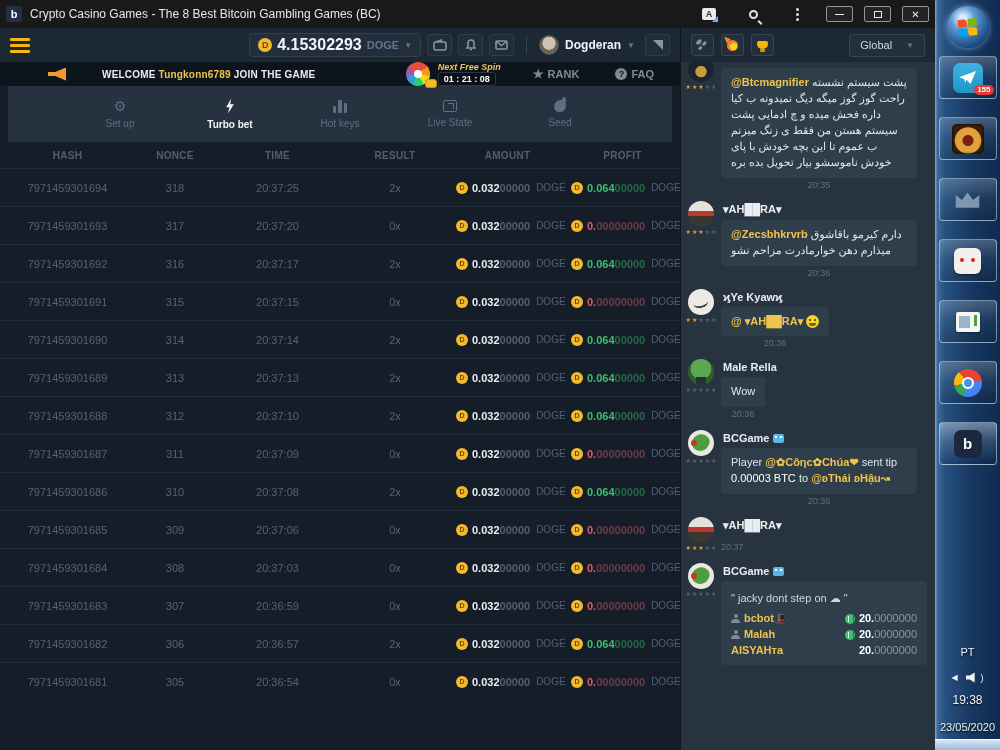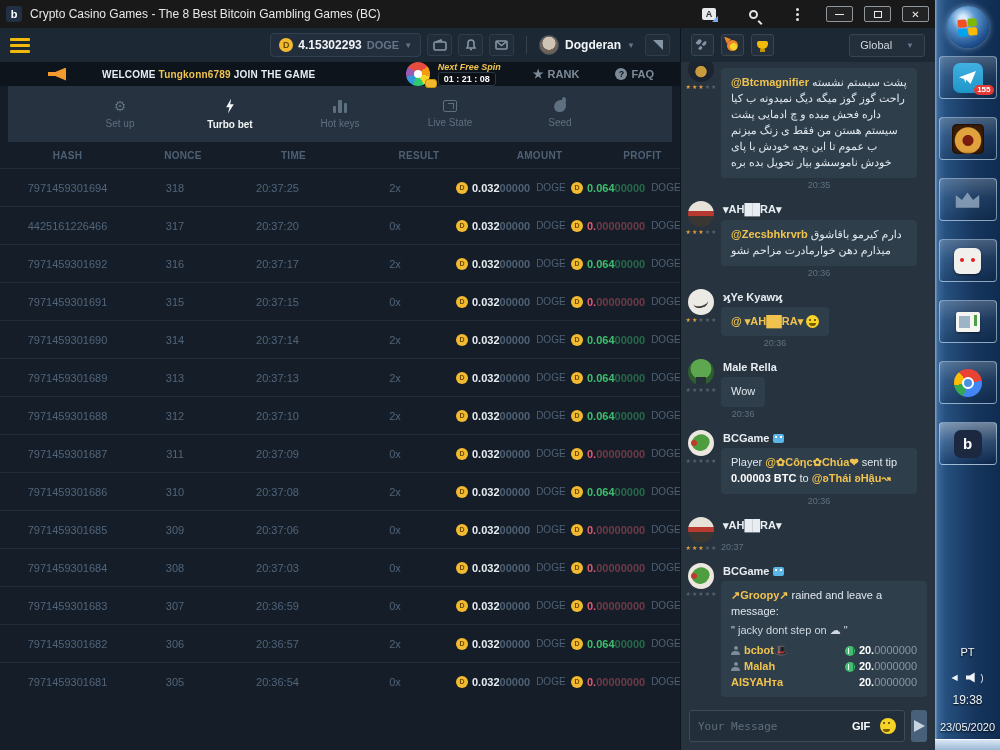--- a/index.html
+++ b/index.html
@@ -25,21 +25,21 @@
   .restore-g::before{content:"";position:absolute;left:2px;top:-3px;width:8px;height:7px;border:1px solid #e8eaed;z-index:-1;}
   .site{display:flex;height:722px;}
 
   
   .main{width:680px;display:flex;flex-direction:column;background:#151e28;overflow:hidden;}
   .site-header{height:34px;background:#1d2835;display:flex;align-items:center;padding:0 10px;gap:6px;flex:0 0 auto;}
   .hamb{display:flex;flex-direction:column;gap:3px;margin-right:auto;cursor:pointer;}
   .hamb i{width:20px;height:3px;background:#f0b90b;border-radius:1px;}
   .balance-pill{display:flex;align-items:center;gap:5px;background:#232e3c;border:1px solid #324050;border-radius:4px;height:24px;padding:0 8px;}
   .coin{width:14px;height:14px;border-radius:50%;background:#f3ba2f;color:#6b4c00;font-size:9px;font-weight:bold;display:flex;align-items:center;justify-content:center;flex:0 0 auto;}
-  .bal-amt{color:#f2f5f7;font-size:12px;font-weight:bold;}
+  .bal-amt{color:#f2f5f7;font-size:16px;font-weight:bold;}
   .bal-cur{color:#64748a;font-size:11px;font-weight:bold;}
   .caret{color:#64748a;font-size:8px;}
   .hicon{width:25px;height:22px;background:#222d3a;border:1px solid #303c49;border-radius:3px;display:flex;align-items:center;justify-content:center;}
   .hicon svg{stroke:#8595a5;fill:none;stroke-width:1.6;}
   .hdr-div{width:1px;height:18px;background:#36424f;margin:0 6px;}
   .avatar-sm{width:20px;height:20px;border-radius:50%;background:radial-gradient(circle at 50% 40%,#cfc4b4 0 45%,#6e635a 48% 100%);border:1px solid #46525f;}
   .uname{color:#f2f5f7;font-size:12px;font-weight:bold;}
   .chat-toggle{margin-left:4px;}
 
   
@@ -75,21 +75,21 @@
 
   
   .tabs{height:46px;display:flex;align-items:center;justify-content:center;gap:75px;border-bottom:1px solid #232f3c;flex:0 0 auto;}
   .tab{font-size:11px;font-weight:bold;color:#74828f;letter-spacing:.3px;padding:14px 8px;position:relative;cursor:pointer;}
   .tab.active{color:#f2f5f7;}
   .tab.active::after{content:"";position:absolute;left:-4px;right:-4px;bottom:0;height:3px;background:#c9a23c;border-radius:2px;}
 
   
   .bets{flex:1;overflow:hidden;}
   .thead,.trow{display:grid;grid-template-columns:135px 80px 125px 110px 115px 1fr;align-items:center;}
-  .thead{height:26px;gap:8px;}
+  .thead{height:26px;}
   .th{font-size:10px;font-weight:bold;color:#4e6074;text-align:center;letter-spacing:.3px;}
   .trow{height:38px;border-top:1px solid #202c39;}
   .td{font-size:11px;color:#51647a;text-align:center;}
   .td.money{display:flex;align-items:center;justify-content:flex-start;gap:4px;padding-left:6px;text-align:left;}
   .coin-s{width:12px;height:12px;border-radius:50%;background:#f3ba2f;color:#6b4c00;font-size:7px;font-weight:bold;display:flex;align-items:center;justify-content:center;flex:0 0 auto;}
   .amt-main{color:#e8edf2;font-weight:bold;font-size:11px;}
   .amt-zeros{color:#4e6074;font-weight:bold;font-size:11px;}
   .unit{color:#4e6074;font-size:10px;margin-left:2px;}
   .p-main{font-weight:bold;font-size:11px;}
   .p-zeros{font-weight:bold;font-size:11px;}
@@ -128,21 +128,21 @@
   .stars{display:flex;gap:1px;font-size:6px;line-height:6px;}
   .star{color:#55626e;}
   .star.on{color:#e09c3c;}
   .mbody{flex:1;min-width:0;}
   .muser{color:#e8edf2;font-size:11px;font-weight:bold;margin:2px 0 4px 2px;display:flex;align-items:center;gap:4px;}
   .bot-badge{width:11px;height:9px;background:#58b7e8;border-radius:2px;position:relative;display:inline-block;}
   .bot-badge::after{content:"";position:absolute;left:2px;top:2px;width:2px;height:2px;background:#fff;box-shadow:5px 0 0 #fff;}
   .bwrap{display:inline-block;max-width:100%;}
   .bubble{background:#2f3e4b;border-radius:4px;padding:7px 10px;color:#dfe7ee;font-size:11px;line-height:1.45;display:inline-block;max-width:196px;}
   .mention{color:#f0c34e;font-weight:bold;}
-  .tipbold{color:#fff;font-weight:bold;}
+  .tipbold{color:#fff;font-weight:normal;}
   .ts{font-size:9px;color:#5f7081;text-align:center;margin-top:2px;}
   .emoji{display:inline-block;width:13px;height:13px;border-radius:50%;background:#f5d327;position:relative;vertical-align:-3px;margin-left:3px;}
   .emoji::after{content:"";position:absolute;left:3px;top:4px;width:2px;height:2px;background:#7a5b00;box-shadow:5px 0 0 #7a5b00;}
   .emoji::before{content:"";position:absolute;left:3px;bottom:2px;width:7px;height:3px;background:#7a5b00;border-radius:0 0 4px 4px;}
   .rain-quote{color:#cfd8e0;margin:3px 0 4px;}
   .rain-list{display:flex;flex-direction:column;gap:1px;}
   .rain-row{display:flex;align-items:center;height:15px;gap:4px;}
   .person{width:9px;height:9px;position:relative;flex:0 0 auto;}
   .person::before{content:"";position:absolute;left:2.5px;top:0;width:4px;height:4px;border-radius:50%;background:#7d8b99;}
   .person::after{content:"";position:absolute;left:0;bottom:0;width:9px;height:4px;border-radius:4px 4px 0 0;background:#7d8b99;}
@@ -342,21 +342,21 @@
                   <span><span class="amt-main">0.032</span><span class="amt-zeros">00000</span></span>
                   <span class="unit">DOGE</span>
                 </span>
                 <span class="td money">
                   <span class="coin-s">D</span>
                   <span><span class="p-main win">0.064</span><span class="p-zeros win">00000</span></span>
                   <span class="unit">DOGE</span>
                 </span>
               </div>
               <div class="trow">
-                <span class="td">4425161226466</span>
+                <span class="td">7971459301693</span>
                 <span class="td">317</span>
                 <span class="td">20:37:20</span>
                 <span class="td">0x</span>
                 <span class="td money">
                   <span class="coin-s">D</span>
                   <span><span class="amt-main">0.032</span><span class="amt-zeros">00000</span></span>
                   <span class="unit">DOGE</span>
                 </span>
                 <span class="td money">
                   <span class="coin-s">D</span>
@@ -731,21 +731,20 @@
                   <span class="star">★</span>
                 </div>
               </div>
             <div class="mbody">
               <div class="muser">
                   <span>BCGame</span>
                   <span class="bot-badge"></span>
                 </div>
               <div class="bwrap" style="width:100%;">
                 <div class="bubble" style="display:block;max-width:none;">
-                  <div><span class="mention">↗Groopy↗</span> <span>rained and leave a message:</span></div>
                   <div class="rain-quote">" jacky dont step on ☁ "</div>
                   <div class="rain-list">
 
                   <div class="rain-row">
                         <span class="person"></span>
                         <span class="rname">bcbot🎩</span>
                         <span class="gcoin"></span>
                         <span><span class="ramt">20.</span><span class="rzeros">0000000</span></span>
                       </div>
                       <div class="rain-row">
@@ -763,30 +762,20 @@
                     </div>
 
                 </div>
                 
               </div>
             </div>
           </div>
 
         </div>
 
-        <div class="chat-input">
-          <div class="inputbox">
-            <input type="text" placeholder="Your Message" style="">
-            <span class="gif">GIF</span>
-            <span class="emoji" style="width:16px;height:16px;"></span>
-          </div>
-          <div class="send-btn">
-              <span class="send-arrow"></span>
-            </div>
-        </div>
       </div>
     </div>
   </div>
 
   <div class="taskbar">
     <div class="orb">
       <span class="flag">
           <i class="f1"></i>
           <i class="f2"></i>
           <i class="f3"></i>

